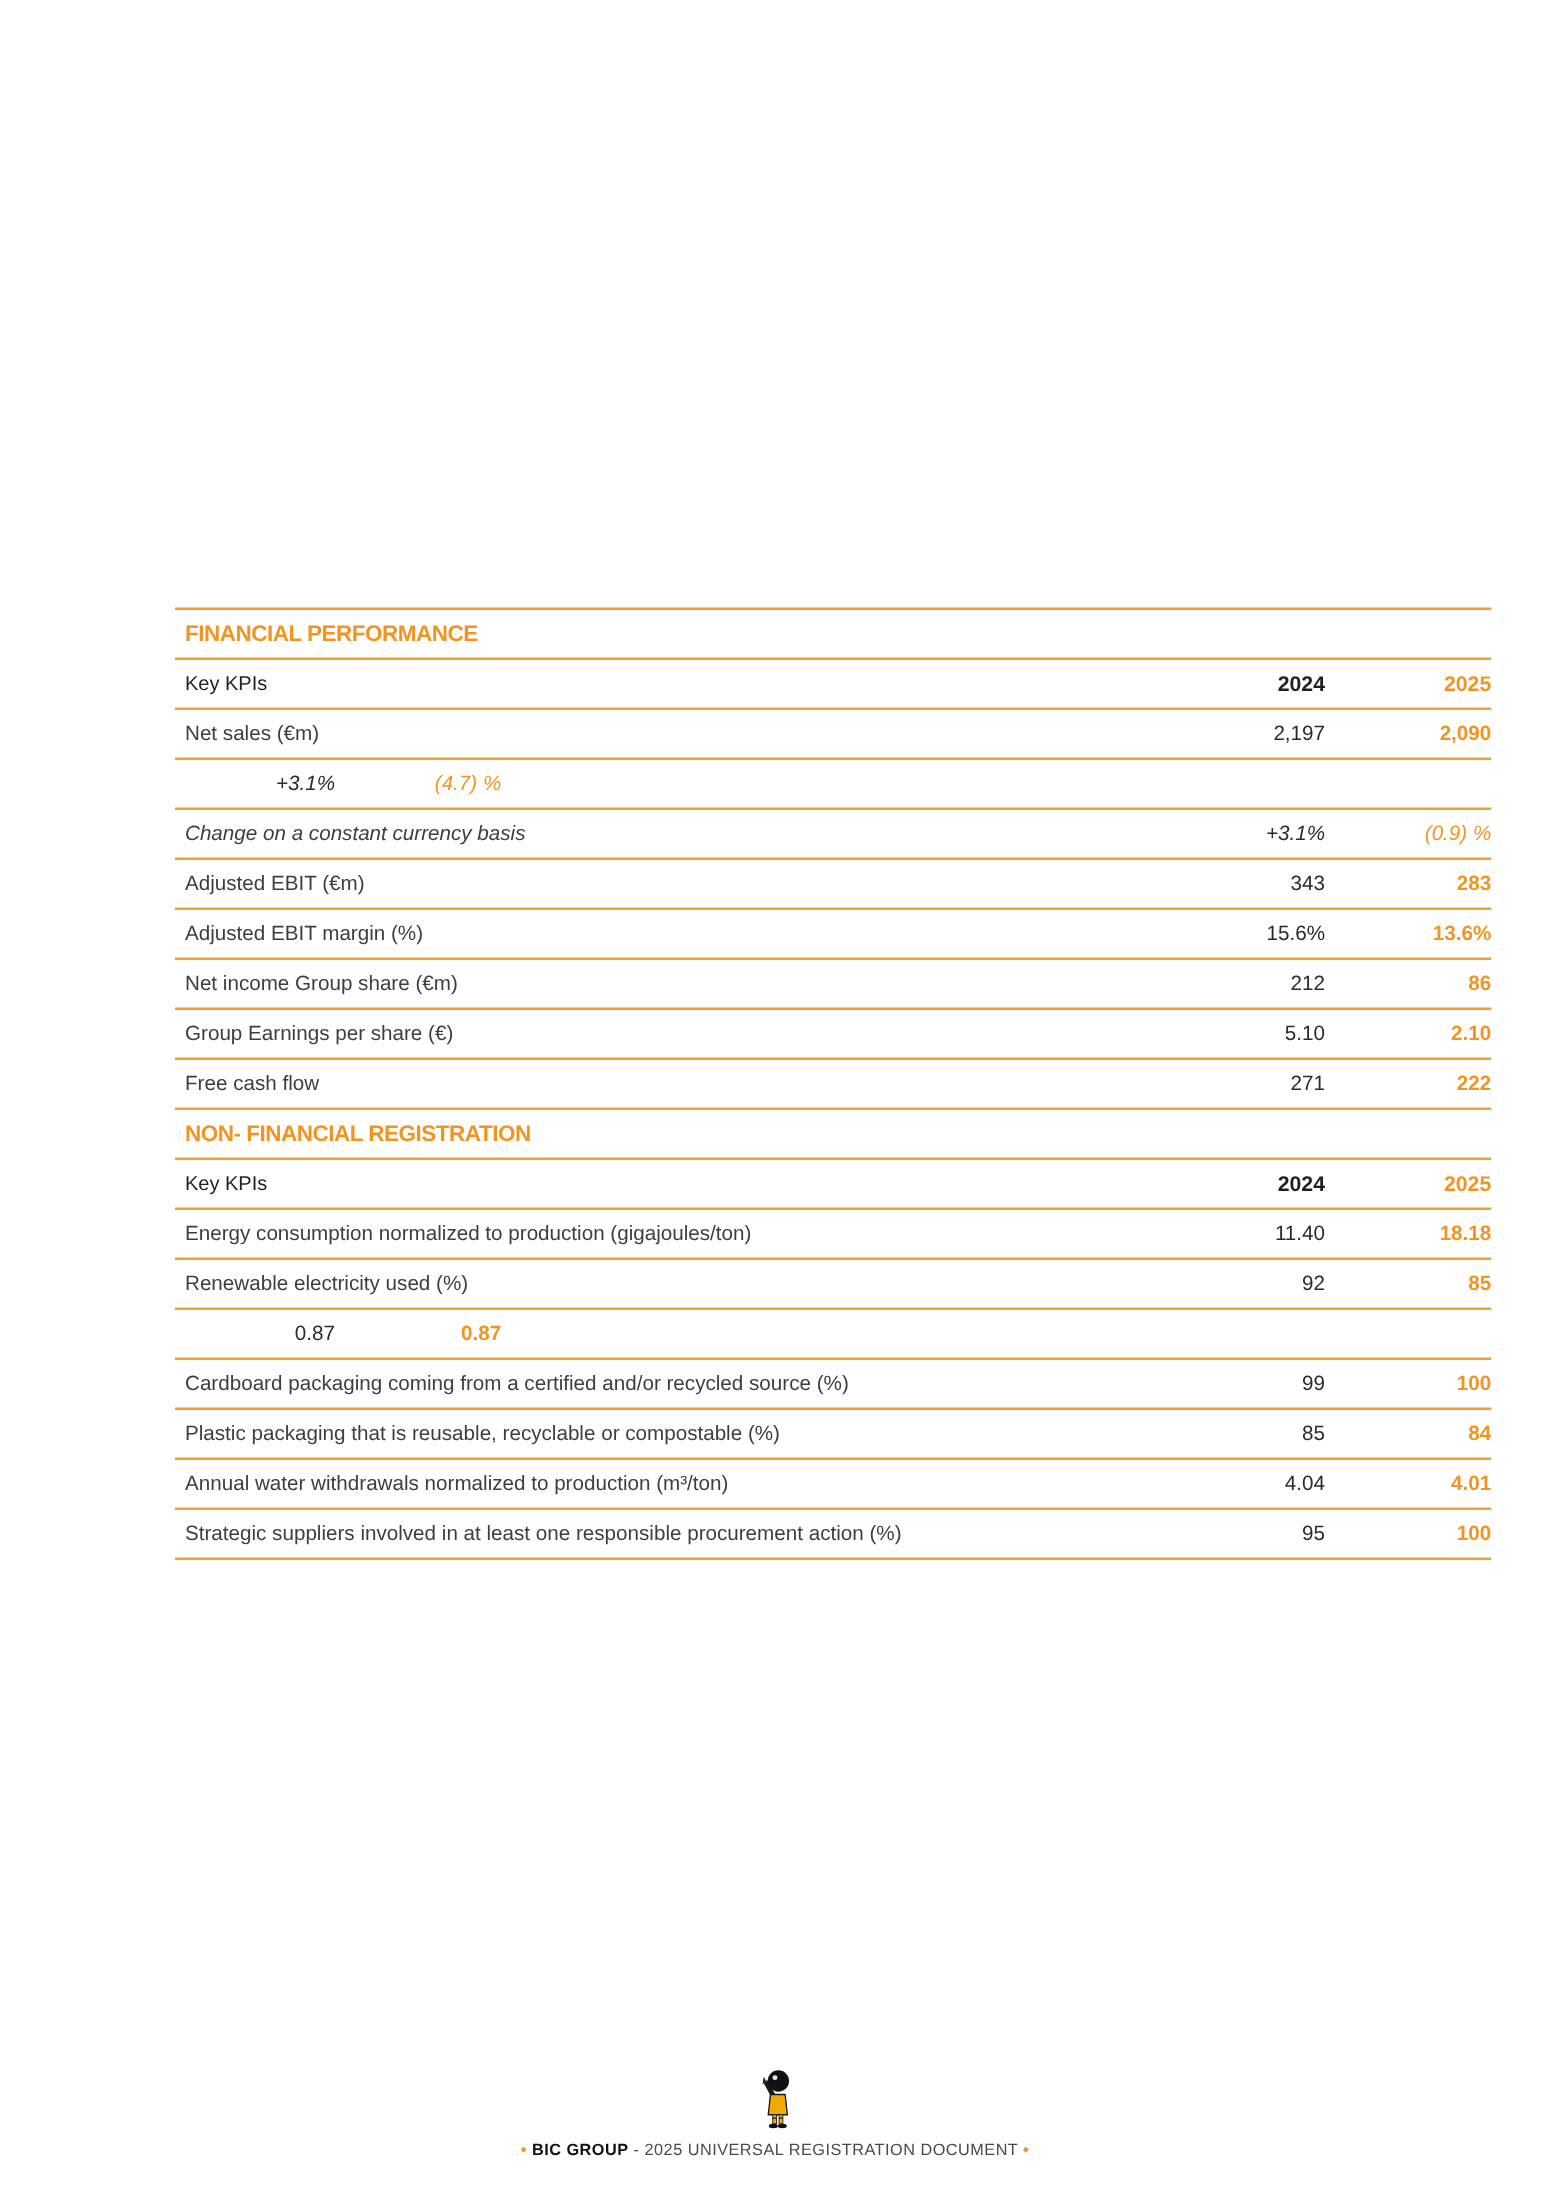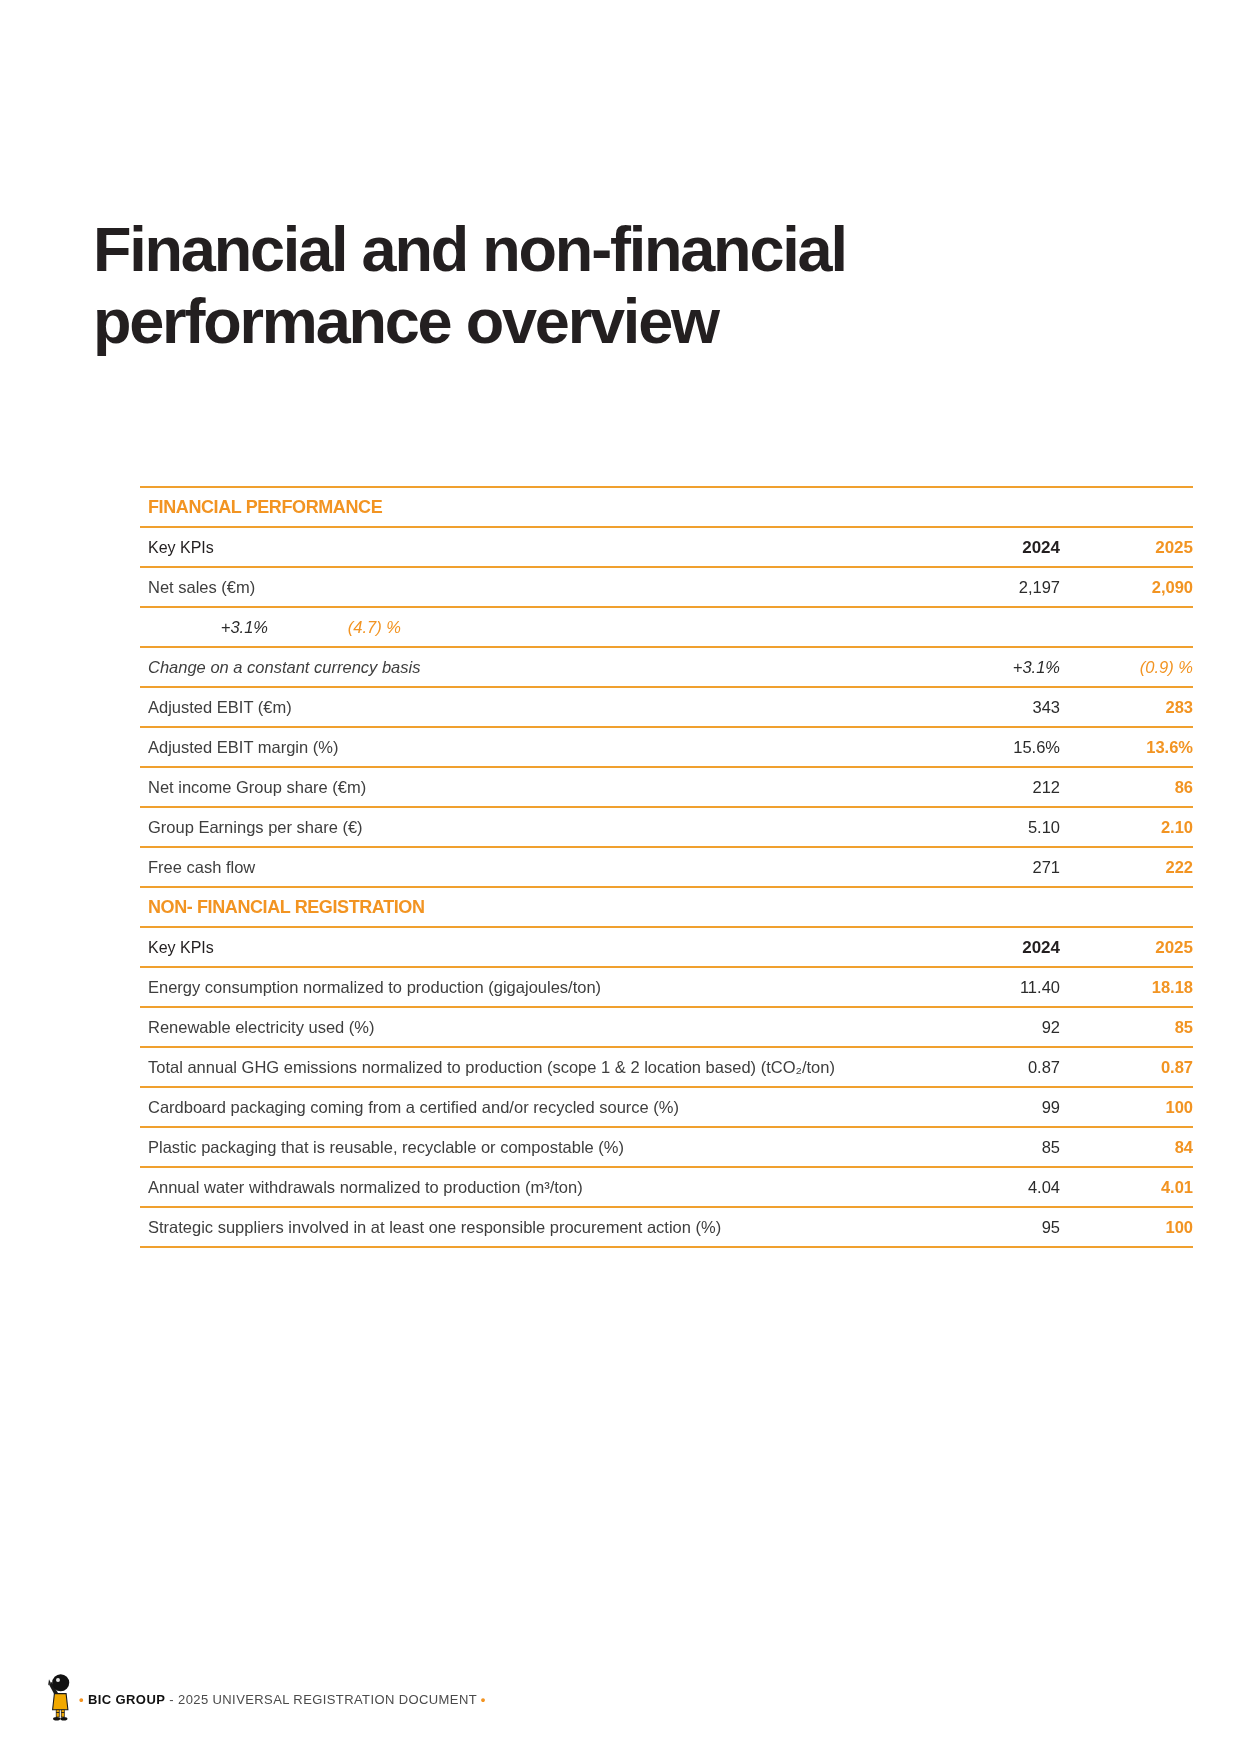--- a/index.html
+++ b/index.html
@@ -50,35 +50,34 @@
   .cell-24{width:120px;text-align:right;font-size:16.5px;color:var(--val);}
   .cell-25{width:133px;text-align:right;font-size:16.5px;color:var(--orange);font-weight:bold;}
   .kpi-head .cell-label{font-weight:normal;font-size:16px;color:var(--ink);}
   .kpi-head .cell-24{font-weight:bold;font-size:17px;color:var(--ink);}
   .kpi-head .cell-25{font-weight:bold;font-size:17px;}
   .italic .cell-label,.italic .cell-24,.italic .cell-25{font-style:italic;}
   .italic .cell-25{font-weight:normal;}
   
   .footer{
     position:absolute;left:0;right:0;bottom:26px;
-    display:flex;flex-direction:row;align-items:center;gap:3px;margin-left:40px;
+    display:flex;flex-direction:column;align-items:center;gap:3px;
   }
   .footer-text{
     font-size:13px;color:var(--footer);letter-spacing:0.4px;
   }
   .footer-text .dot{color:var(--orange);font-weight:bold;}
   .footer-text .brand{color:#111;font-weight:bold;}
   .mascot{width:36px;height:56px;display:block;}
 </style>
 </head>
 <body>
 
 <div class="page">
 
-  <h1 class="title"><span>Financial and non-financial</span><br><span>performance overview</span></h1>
 
   <div class="tbl">
 
     <div class="trow section-row">
       <div class="cell-label" style="color:inherit;font-weight:inherit;font-size:inherit;">FINANCIAL PERFORMANCE</div>
     </div>
 
     <div class="trow kpi-head">
       <div class="cell-label">Key KPIs</div>
       <div class="cell-24">2024</div>
@@ -139,21 +138,20 @@
       <div class="cell-label">Energy consumption normalized to production (gigajoules/ton)</div>
       <div class="cell-24">11.40</div>
       <div class="cell-25">18.18</div>
     </div>
     <div class="trow">
       <div class="cell-label">Renewable electricity used (%)</div>
       <div class="cell-24">92</div>
       <div class="cell-25">85</div>
     </div>
     <div class="trow">
-      <div class="cell-label">Total annual GHG emissions normalized to production (scope 1 &amp; 2 location based) (tCO₂/ton)</div>
       <div class="cell-24">0.87</div>
       <div class="cell-25">0.87</div>
     </div>
     <div class="trow">
       <div class="cell-label">Cardboard packaging coming from a certified and/or recycled source (%)</div>
       <div class="cell-24">99</div>
       <div class="cell-25">100</div>
     </div>
     <div class="trow">
       <div class="cell-label">Plastic packaging that is reusable, recyclable or compostable (%)</div>

